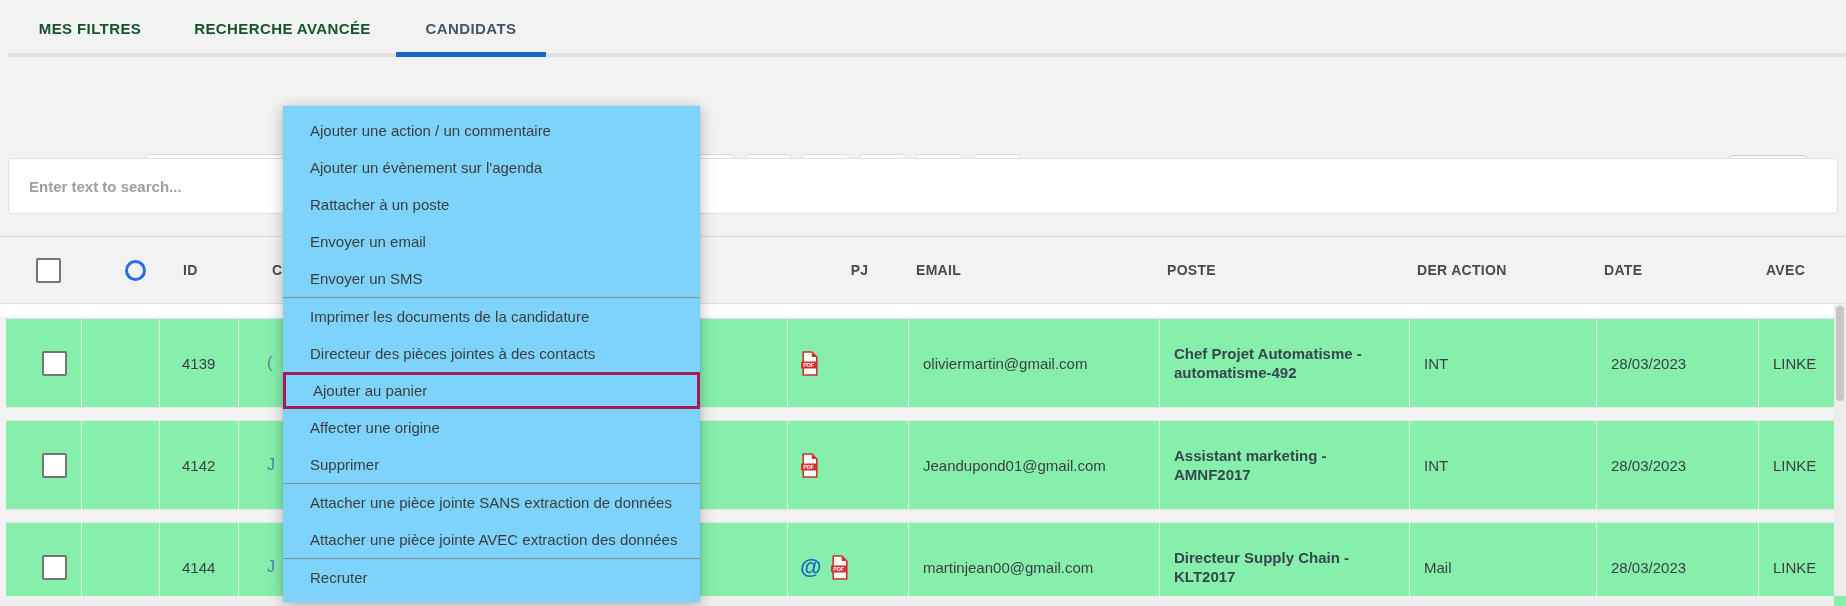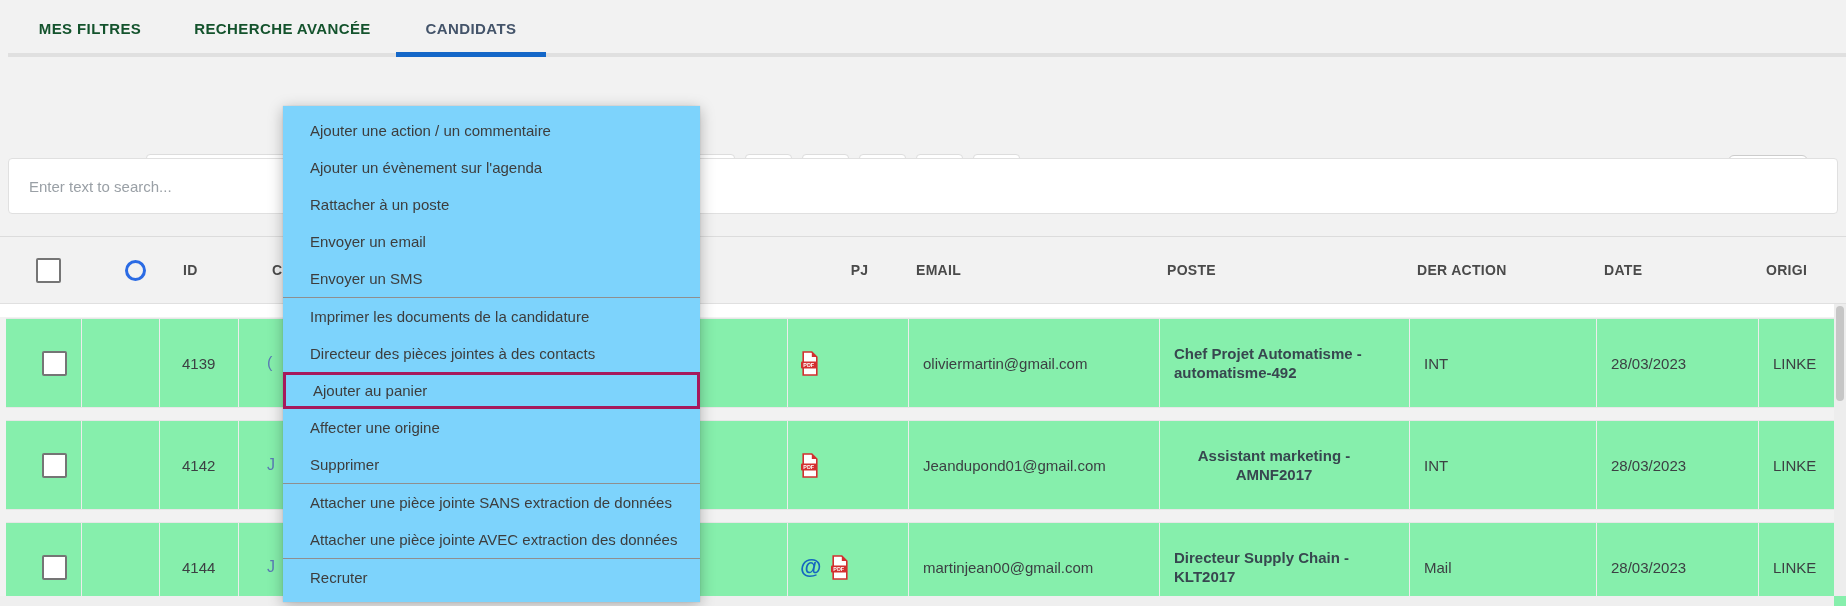--- a/index.html
+++ b/index.html
@@ -39,21 +39,21 @@
   .filter-label{position:absolute;left:1092px;top:100px;width:290px;text-align:center;font-size:15px;
                 font-weight:bold;color:#37474f;}
   .pager{position:absolute;right:10px;top:84px;height:48px;display:flex;align-items:center;gap:10px;}
   .pager-label{font-size:16px;color:#3c4043;}
   .pager-input{width:62px;height:44px;border:1px solid #ccc;border-radius:6px;font-size:16px;
                padding:0 0 0 16px;color:#3c4043;font-family:"Liberation Sans",sans-serif;}
   .pager-total{font-size:16px;color:#3c4043;}
   
   .search-input{position:absolute;left:8px;top:158px;width:1830px;height:56px;box-sizing:border-box;
                 background:#fff;border:1px solid #e0e0e0;border-radius:4px;padding:0 20px;font-size:15px;
-                color:#a21caf;font-family:"Liberation Sans",sans-serif;}
+                color:#a21caf;font-family:"Liberation Sans",sans-serif;font-weight:bold;}
   .search-input::placeholder{color:#9aa0a6;}
   
   .thead{position:absolute;left:0;right:0;top:236px;height:66px;border-top:1px solid #dcdcdc;
          border-bottom:1px solid #e0e0e0;}
   .cell{position:absolute;top:0;bottom:0;display:flex;align-items:center;box-sizing:border-box;}
   .hcell{font-size:14px;font-weight:bold;color:#4a4a4a;letter-spacing:.3px;}
   .c-select{left:0;width:75px;}  .c-status{left:75px;width:78px;}
   .c-id{left:153px;width:79px;padding-left:22px;}
   .c-candidat{left:232px;width:513px;padding-left:28px;}
   .c-pj{left:781px;width:157px;padding-left:12px;gap:9px;}
@@ -203,21 +203,21 @@
     <div class="cell c-status">
       <div class="ring"></div>
     </div>
     <div class="cell hcell c-id">ID</div>
     <div class="cell hcell c-candidat">C</div>
     <div class="cell hcell c-pj">PJ</div>
     <div class="cell hcell c-email">EMAIL</div>
     <div class="cell hcell c-poste">POSTE</div>
     <div class="cell hcell c-der">DER ACTION</div>
     <div class="cell hcell c-date">DATE</div>
-    <div class="cell hcell c-orig">ORIGI</div>
+    <div class="cell hcell c-orig">AVEC</div>
   </div>
   <div class="filter-strip"></div>
 
   <div class="row" style="top:318px;">
     <div class="cell c-select">
         <div class="checkbox"></div>
       </div>
     <div class="cell c-status"></div>
     <div class="cell c-id">4139</div>
     <div class="cell c-candidat">
@@ -235,21 +235,21 @@
     </div>
     <div class="cell c-email">oliviermartin@gmail.com</div>
     <div class="cell c-poste">
         <span class="poste-text">Chef Projet Automatisme - automatisme-492</span>
       </div>
     <div class="cell c-der">INT</div>
     <div class="cell c-date">28/03/2023</div>
     <div class="cell c-orig">LINKE</div>
   </div>
 
-  <div class="row" style="top:420px;text-align:center;">
+  <div class="row" style="top:420px;">
     <div class="cell c-select">
         <div class="checkbox"></div>
       </div>
     <div class="cell c-status"></div>
     <div class="cell c-id">4142</div>
     <div class="cell c-candidat">
         <span class="frag">J</span>
       </div>
     <div class="cell c-pj">
       <span>

